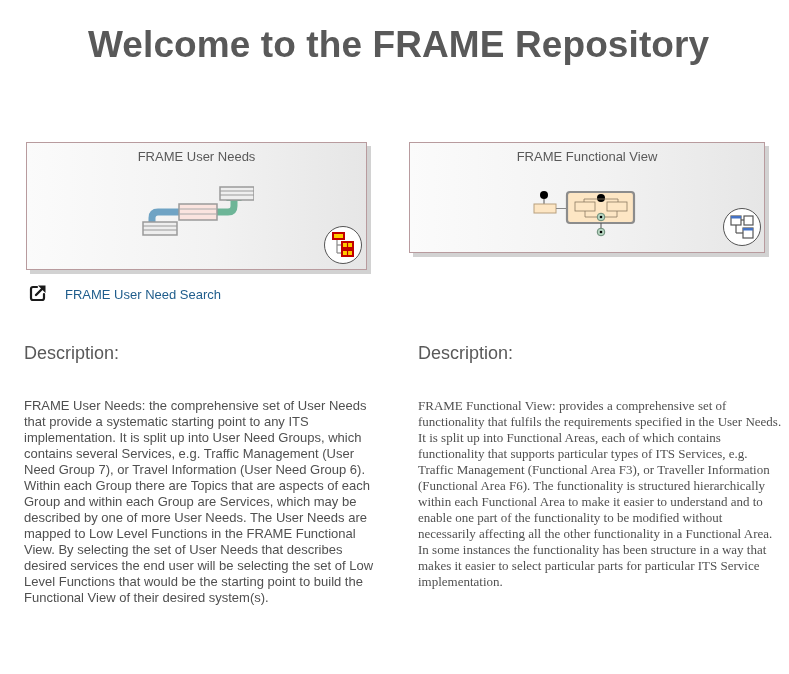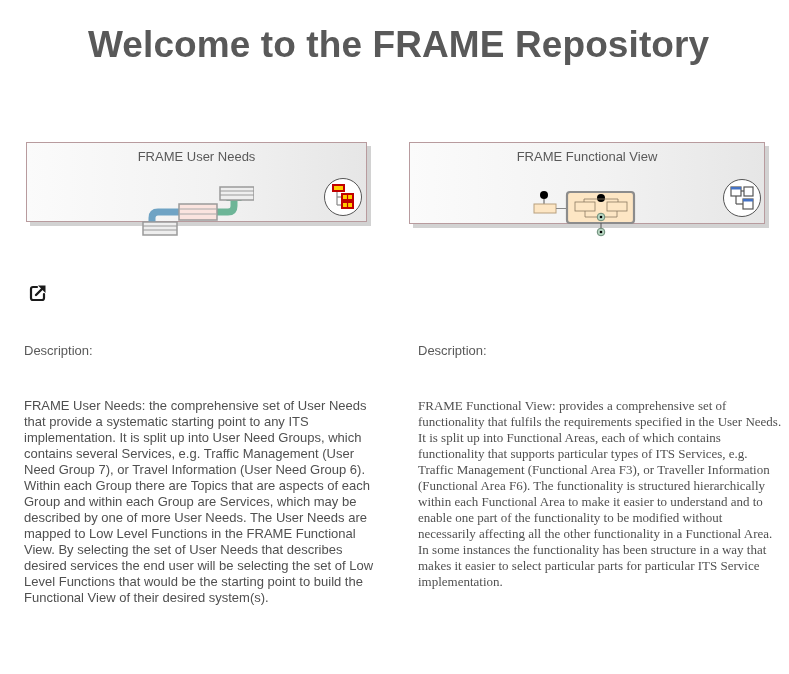--- a/index.html
+++ b/index.html
@@ -31,27 +31,27 @@
       box-sizing: border-box;
       border: 1px solid #b89b9e;
       background: linear-gradient(to right, #fbfbfb 0%, #f2f2f2 55%, #e6e6e6 100%);
       box-shadow: 4px 4px 0 #d2d2d2;
       cursor: pointer;
     }
     .card-user-needs {
       left: 26px;
       top: 142px;
       width: 341px;
-      height: 80px;
+      height: 128px;
     }
     .card-functional {
       left: 409px;
       top: 142px;
       width: 356px;
-      height: 82px;
+      height: 111px;
       padding-left: 12px;
     }
     .card-title {
       position: absolute;
       left: 0;
       right: 0;
       top: 6px;
       text-align: center;
       font-size: 13px;
       color: #595959;
@@ -104,21 +104,21 @@
       margin-left: 18px;
       margin-top: 2px;
       font-size: 13px;
       color: #1f5d8c;
       text-decoration: none;
       cursor: pointer;
     }
     .desc-label {
       position: absolute;
       top: 343px;
-      font-size: 13px;
+      font-size: 18px;
       color: #595959;
     }
     .desc-text {
       position: absolute;
       top: 398px;
       margin: 0;
       font-size: 13px;
       line-height: 16px;
       color: #505050;
     }
@@ -209,19 +209,20 @@
 </div>
 
 <div class="search-link-row">
   <span class="external-link-icon">
     <svg width="18" height="18" viewBox="0 0 18 18">
       <path d="M8 3 L4 3 Q2 3 2 5 L2 14 Q2 16 4 16 L13 16 Q15 16 15 14 L15 10" fill="none" stroke="#1a1a1a" stroke-width="2.2" stroke-linecap="round"></path>
       <line x1="7" y1="11" x2="14" y2="4" stroke="#1a1a1a" stroke-width="2.4" stroke-linecap="round"></line>
       <polygon points="9,1.5 16.5,1.5 16.5,9" fill="#1a1a1a"></polygon>
     </svg>
   </span>
+  <a class="search-link">FRAME User Need Search</a>
 </div>
 
 <div class="desc-label col-left">Description:</div>
 <div class="desc-label col-right">Description:</div>
 
 <p class="desc-text col-left desc-left">FRAME User Needs: the comprehensive set of User Needs that  provide a systematic starting point to any ITS implementation. It is split up into User Need Groups, which contains several Services, e.g. Traffic Management (User Need Group 7), or Travel Information (User Need Group 6). Within each Group there are Topics that are aspects of each Group and within each Group are Services, which may be described by one of more User Needs.  The User Needs are mapped to Low Level Functions in the FRAME Functional View. By selecting the set of User Needs that describes desired services the end user will be selecting the set of Low Level Functions that would be the starting point to build the Functional View of their desired system(s).</p>
 <p class="desc-text col-right desc-right">FRAME Functional View: provides a comprehensive set of functionality that fulfils the requirements specified in the User Needs.  It is split up into Functional Areas, each of which contains functionality that supports particular types of ITS Services, e.g. Traffic Management (Functional Area F3), or Traveller Information (Functional Area F6).  The functionality is structured hierarchically within each Functional Area to make it easier to understand and to enable one part of the functionality to be modified without necessarily affecting all the other functionality in a Functional Area.  In some instances the functionality has been structure in a way that makes it easier to select particular parts for particular ITS Service implementation.</p>
 
 </body></html>

